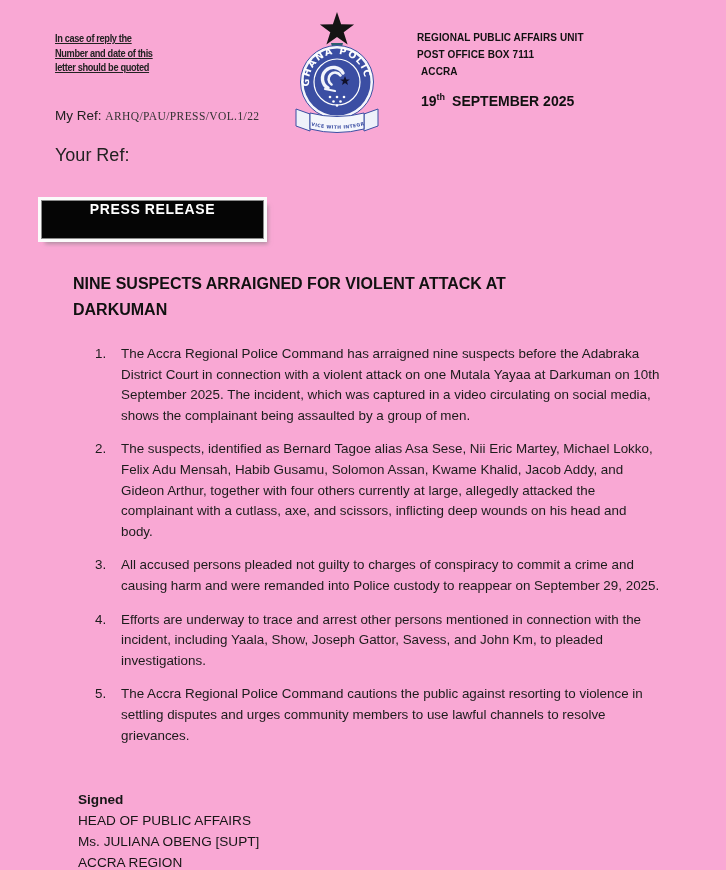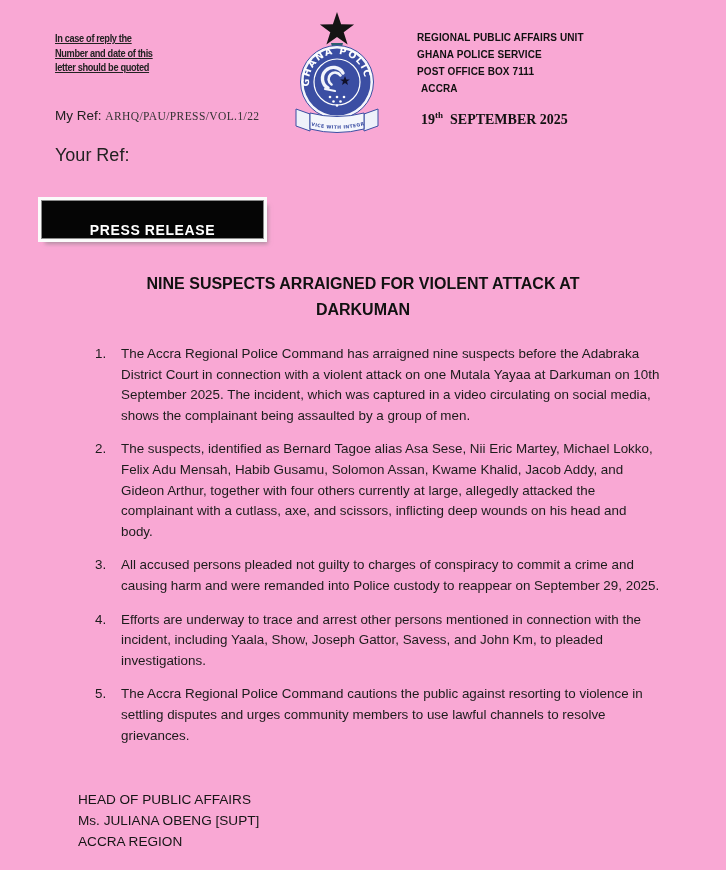--- a/index.html
+++ b/index.html
@@ -36,25 +36,24 @@
     font-size: 10px;
     font-weight: 700;
     line-height: 17px;
     color: #111;
     letter-spacing: 0.1px;
   }
   .unit-block .accra { padding-left: 4px; }
 
   .date-line {
     position: absolute;
-    left: 421px; top: 110px;
+    left: 421px; top: 92px;
     font-size: 14px;
     font-weight: 700;
     color: #111;
-    font-family: Liberation Serif, serif;
   }
   .date-line sup { font-size: 9px; vertical-align: super; }
   .date-line .date-rest { margin-left: 7px; }
 
   .my-ref {
     position: absolute;
     left: 55px; top: 108px;
     font-size: 13.5px;
     color: #222;
   }
@@ -79,36 +78,35 @@
 
   
   .press-box {
     position: absolute;
     left: 41px; top: 200px;
     width: 223px; height: 39px;
     background: #050505;
     border: 1px solid #8a8a8a;
     box-shadow: 0 0 0 3px #fbfbfb, 4px 5px 4px rgba(120,120,120,0.55);
     display: flex;
-    align-items: flex-end;
+    align-items: flex-start;
     justify-content: center;
   }
   .press-box span {
     color: #ffffff;
     font-size: 14px;
     font-weight: 700;
     letter-spacing: 0.6px;
   }
 
   
   .doc-title {
     position: absolute;
     left: 73px; top: 271px;
     width: 580px;
-    text-align: center;
     font-size: 16px;
     font-weight: 700;
     line-height: 26px;
     text-decoration: underline;
     color: #111;
   }
   .doc-title .inner { display: inline-block; max-width: 530px; }
 
   
   .body-list {
@@ -185,21 +183,20 @@
         <path d="M29 103 Q56 110 83 103 L83 119 Q56 126 29 119 Z" fill="#f4f6fc" stroke="#3b4ea3" stroke-width="1"></path>
         <text font-size="4.6" font-weight="bold" fill="#3b4ea3" font-family="DejaVu Sans, sans-serif" letter-spacing="0.4">
           <textPath href="#ribbonCurve" startOffset="50%" text-anchor="middle">SERVICE WITH INTEGRITY</textPath>
         </text>
       </g>
     </svg>
   </div>
 
   <div class="unit-block">
     <div>REGIONAL PUBLIC AFFAIRS UNIT</div>
-    <div>GHANA POLICE SERVICE</div>
     <div>POST OFFICE BOX 7111</div>
     <div class="accra">ACCRA</div>
   </div>
 
   <div class="date-line">
     <span>19</span><sup>th</sup><span class="date-rest">SEPTEMBER 2025</span>
   </div>
 
   <div class="my-ref">
     <span>My Ref:</span>
@@ -234,18 +231,19 @@
       <span class="num">4.</span>
       <span class="txt">Efforts are underway to trace and arrest other persons mentioned in connection with the incident, including Yaala, Show, Joseph Gattor, Savess, and John Km, to pleaded investigations.</span>
     </div>
     <div class="body-item">
       <span class="num">5.</span>
       <span class="txt">The Accra Regional Police Command cautions the public against resorting to violence in settling disputes and urges community members to use lawful channels to resolve grievances.</span>
     </div>
   </div>
 
   <div class="signature">
+    <div class="signed">Signed</div>
     <div>HEAD OF PUBLIC AFFAIRS</div>
     <div>Ms. JULIANA OBENG [SUPT]</div>
     <div>ACCRA REGION</div>
   </div>
 
 </div>
 
 </body></html>

